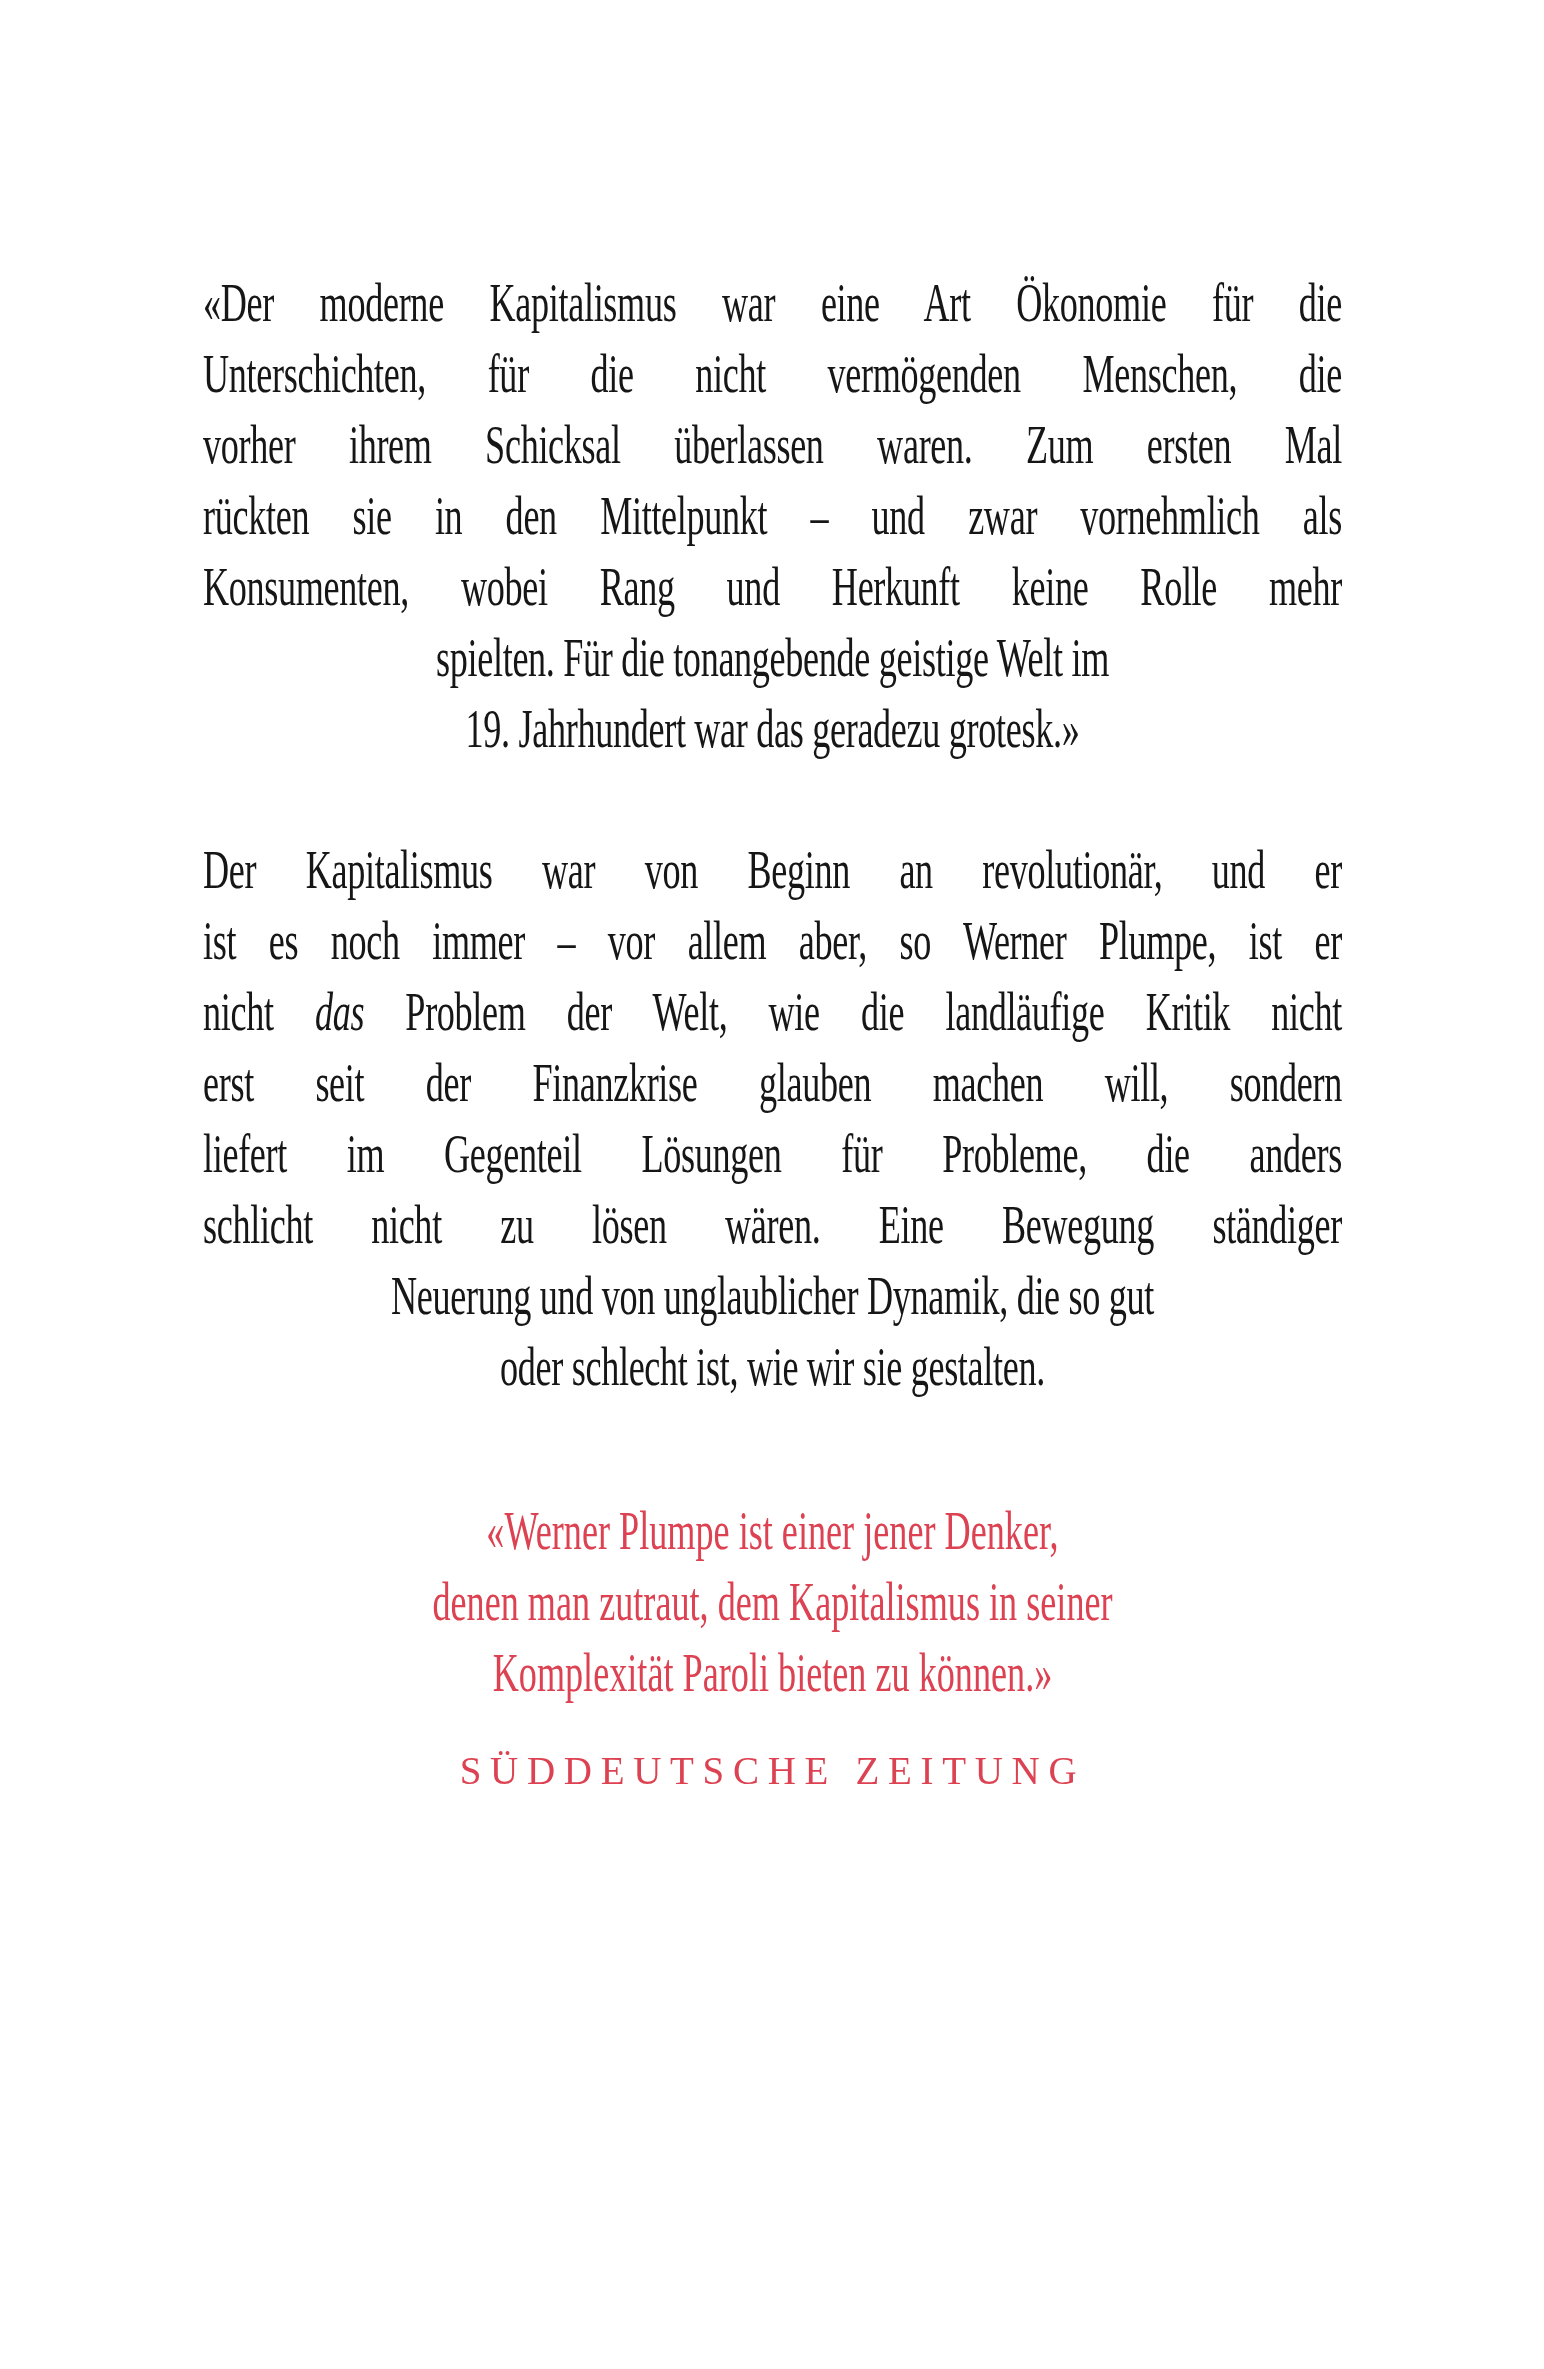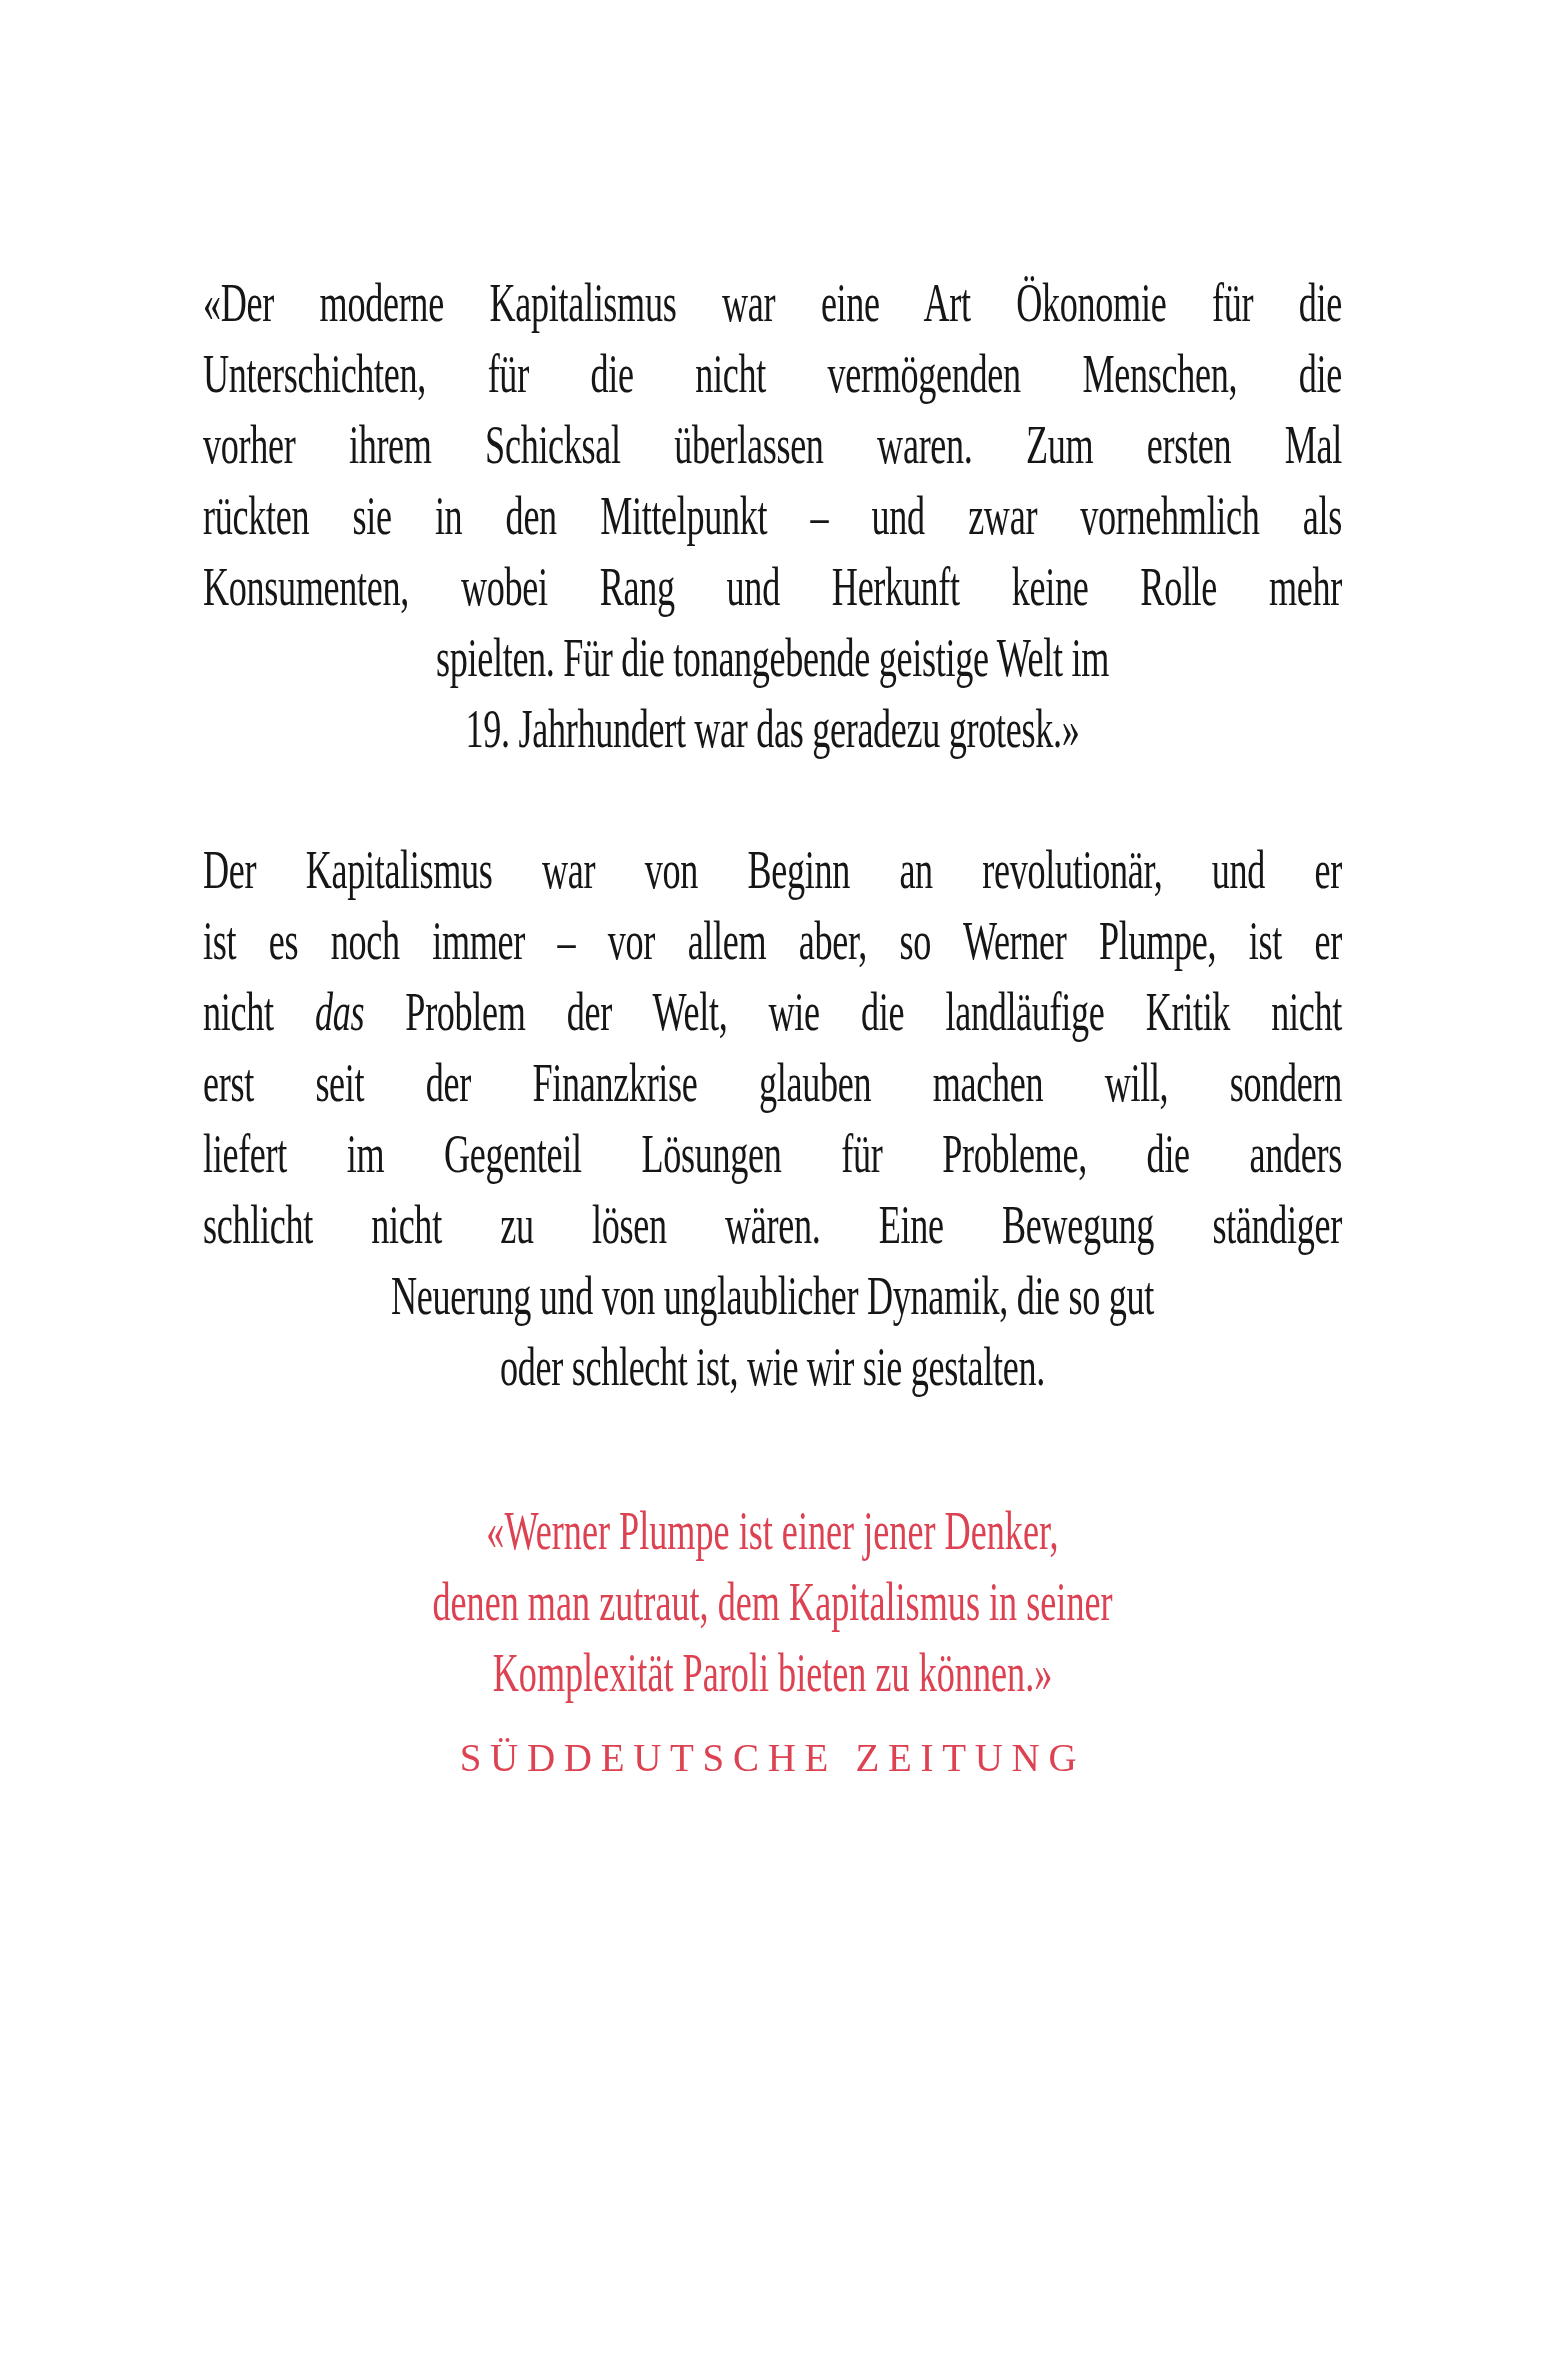--- a/index.html
+++ b/index.html
@@ -39,21 +39,21 @@
   .just {
     text-align: justify;
     text-align-last: justify;
   }
   .center { text-align: center; }
   .blurb  { margin-top: 70px; }
   .press  { margin-top: 93px; color: var(--accent); }
   .press .line { letter-spacing: 0; }
   em { font-style: italic; }
   .source {
-    margin-top: 26px;
+    margin-top: 39px;
     width: 1139px;
     text-align: center;
     font-size: 39px;
     line-height: 46px;
     letter-spacing: 8.7px;
     color: var(--accent);
   }
 </style>
 </head>
 <body>

